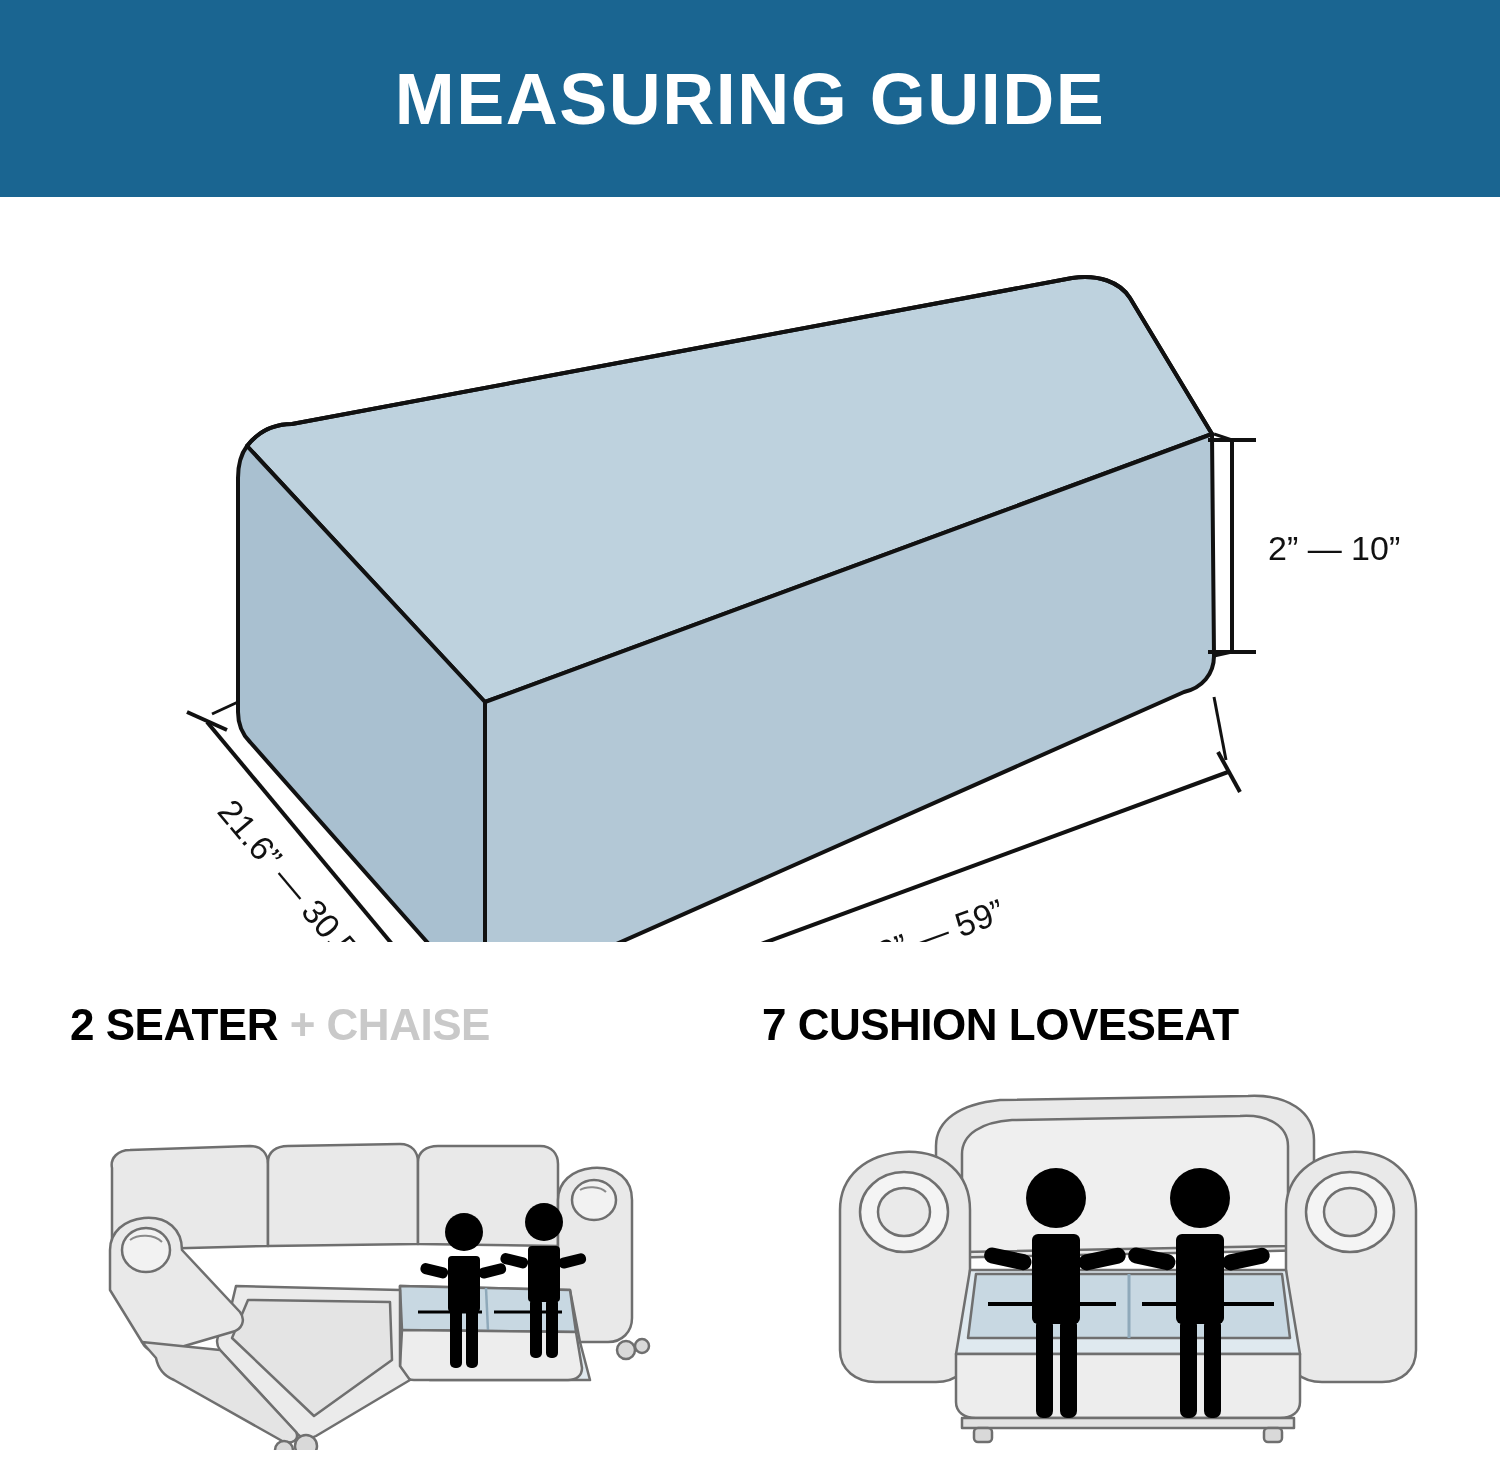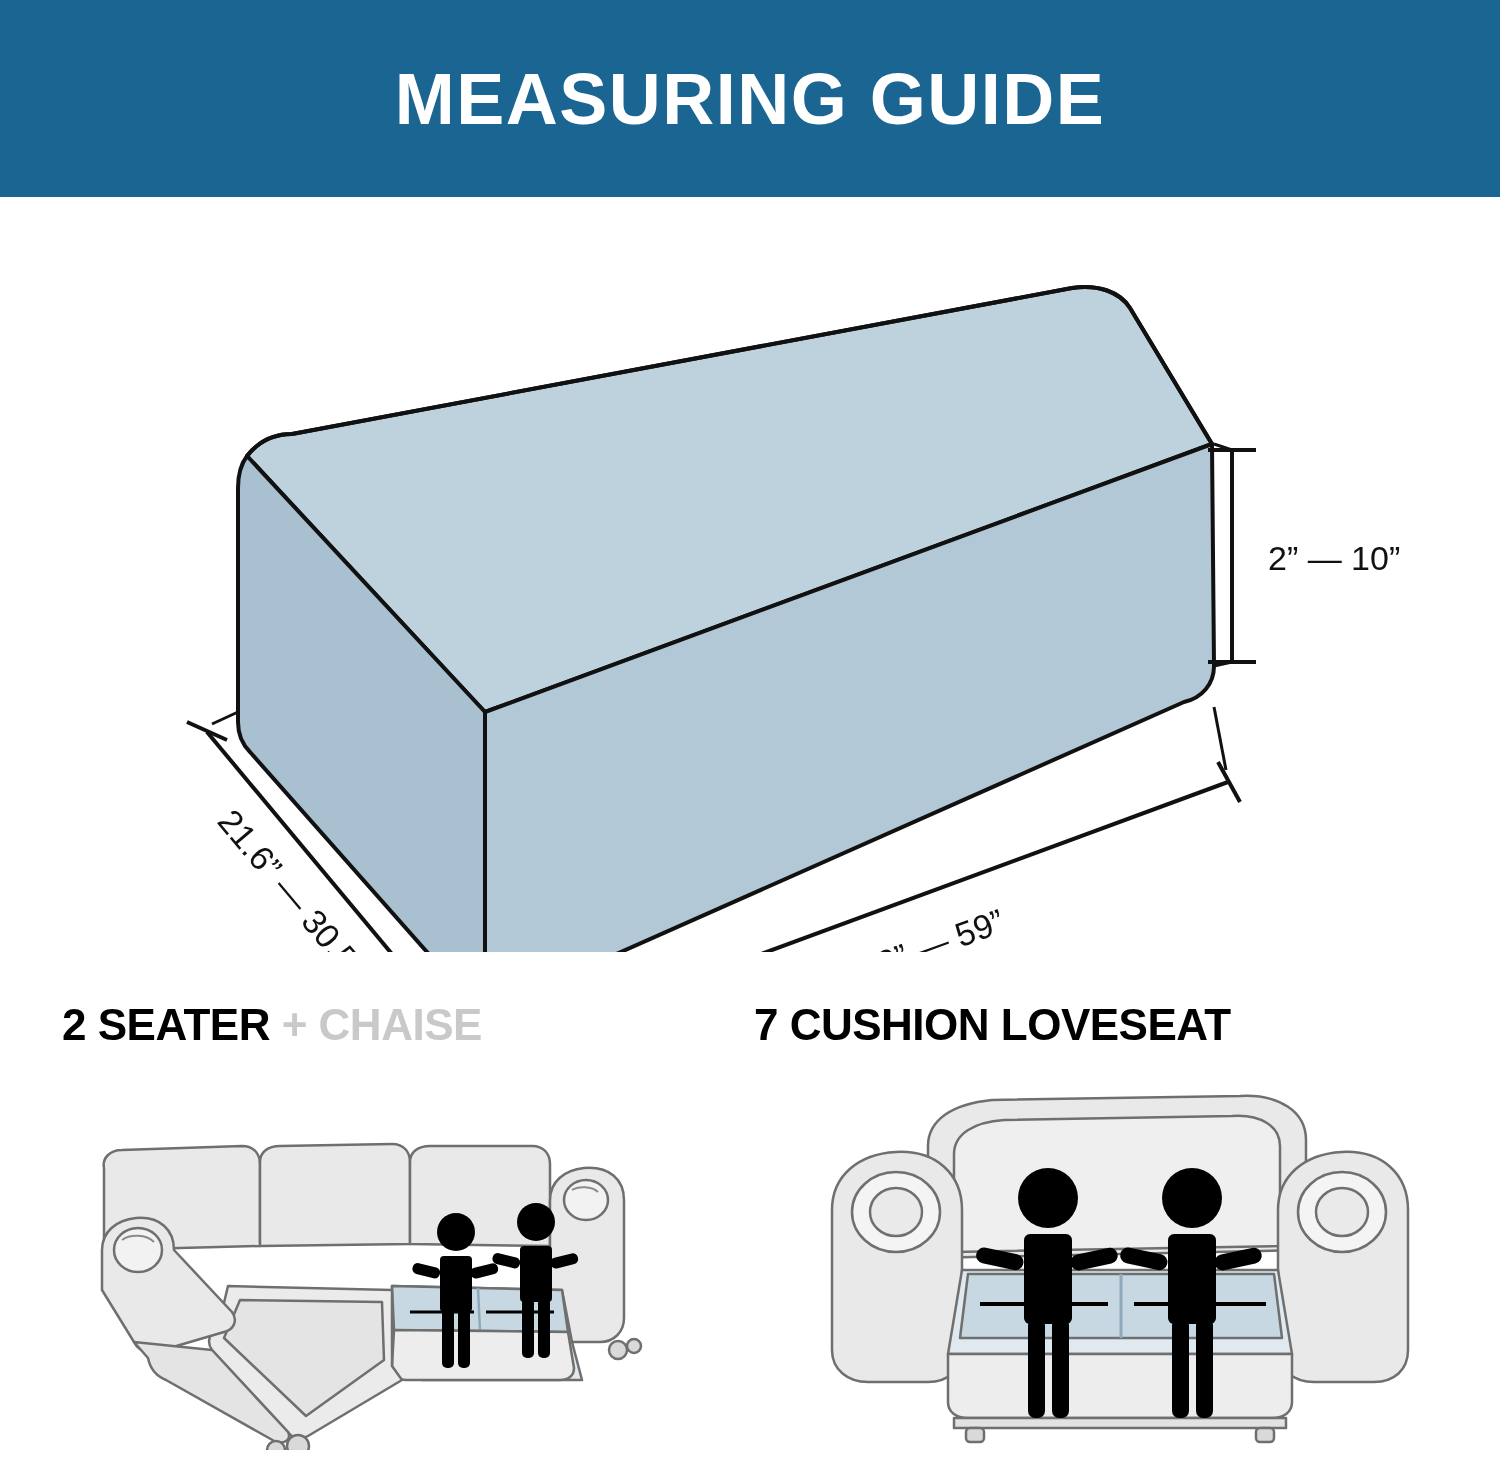--- a/index.html
+++ b/index.html
@@ -32,38 +32,38 @@
     font-size: 72px;
     letter-spacing: 1.5px;
     line-height: 1;
     text-align: center;
     font-family: "Liberation Sans", sans-serif;
   }
 
   
   .cushion-wrap {
     position: absolute;
-    left: 0; top: 192px;
+    left: 0; top: 182px;
     width: 1251px;
     height: 760px;
     text-align: center;
   }
   .cushion-wrap svg { display: block; }
 
   .dim-label {
     font-size: 34px;
     font-weight: normal;
     fill: #111111;
     font-family: "Liberation Sans", sans-serif;
   }
 
   
   .panels {
     position: absolute;
-    left: 0;
+    left: 8px;
     top: 960px;
     width: 1492px;
     height: 515px;
     display: flex;
   }
   .panel {
     position: relative;
     box-sizing: border-box;
   }
   .panel-left  { width: 740px; padding-left: 62px; }

